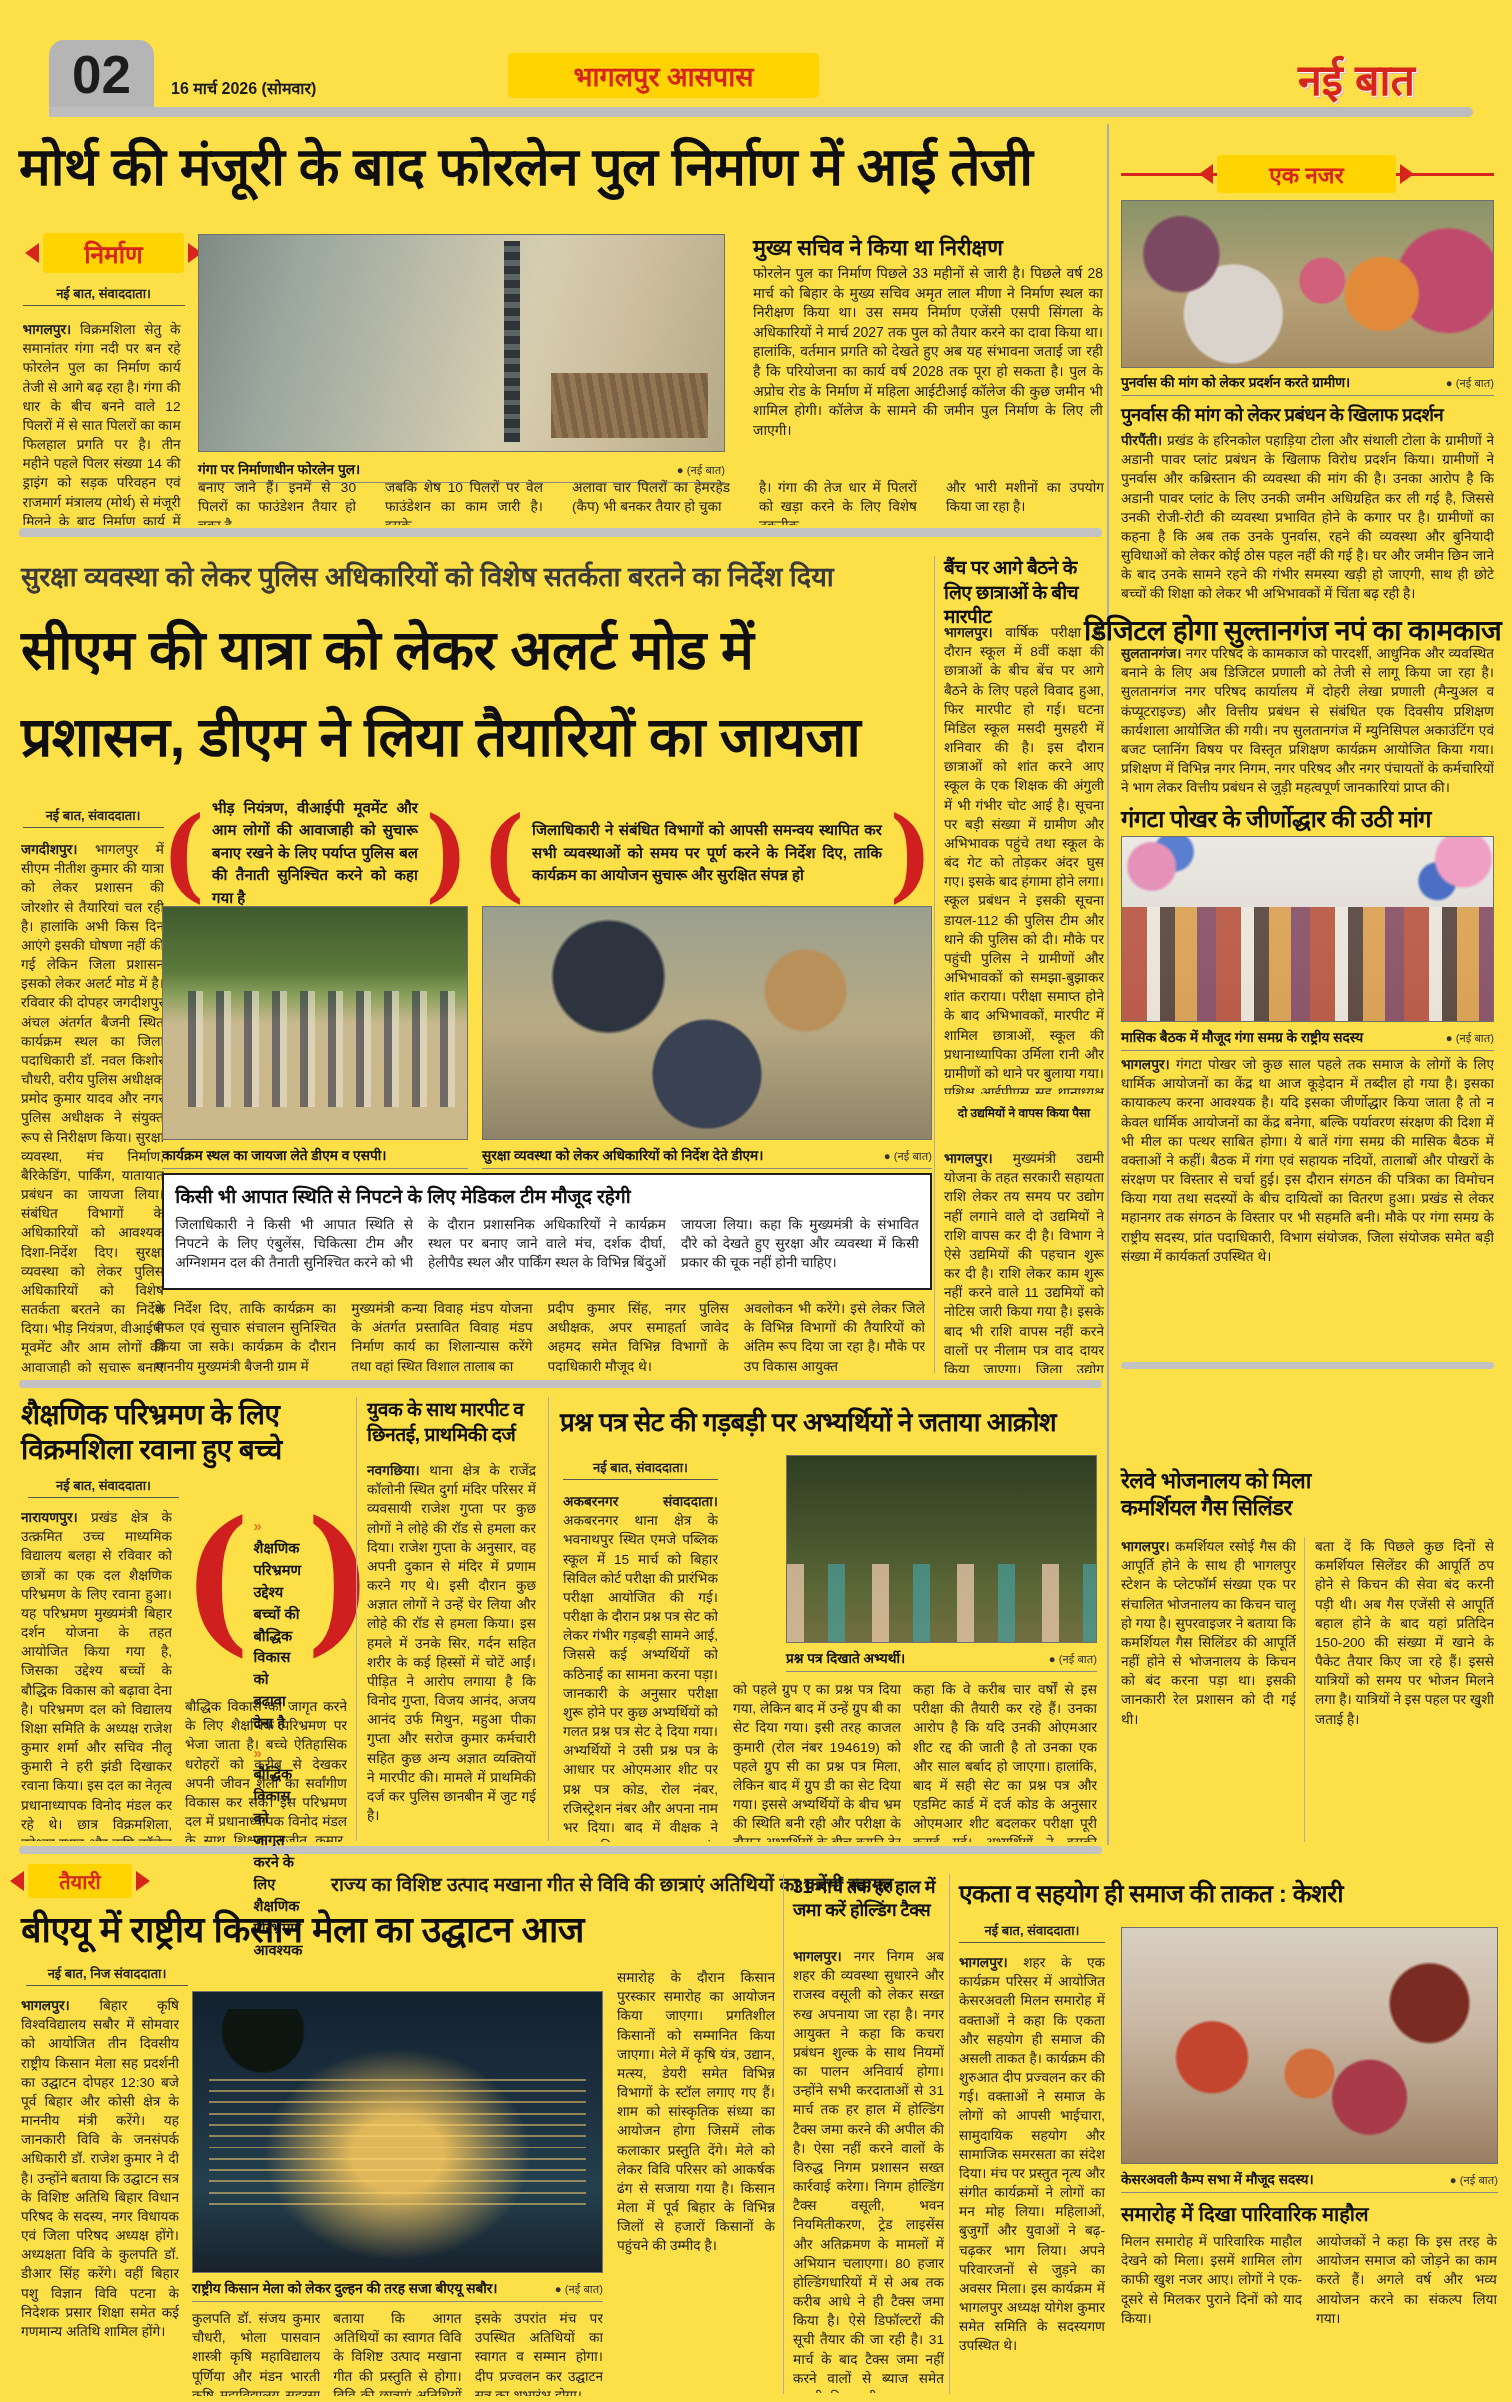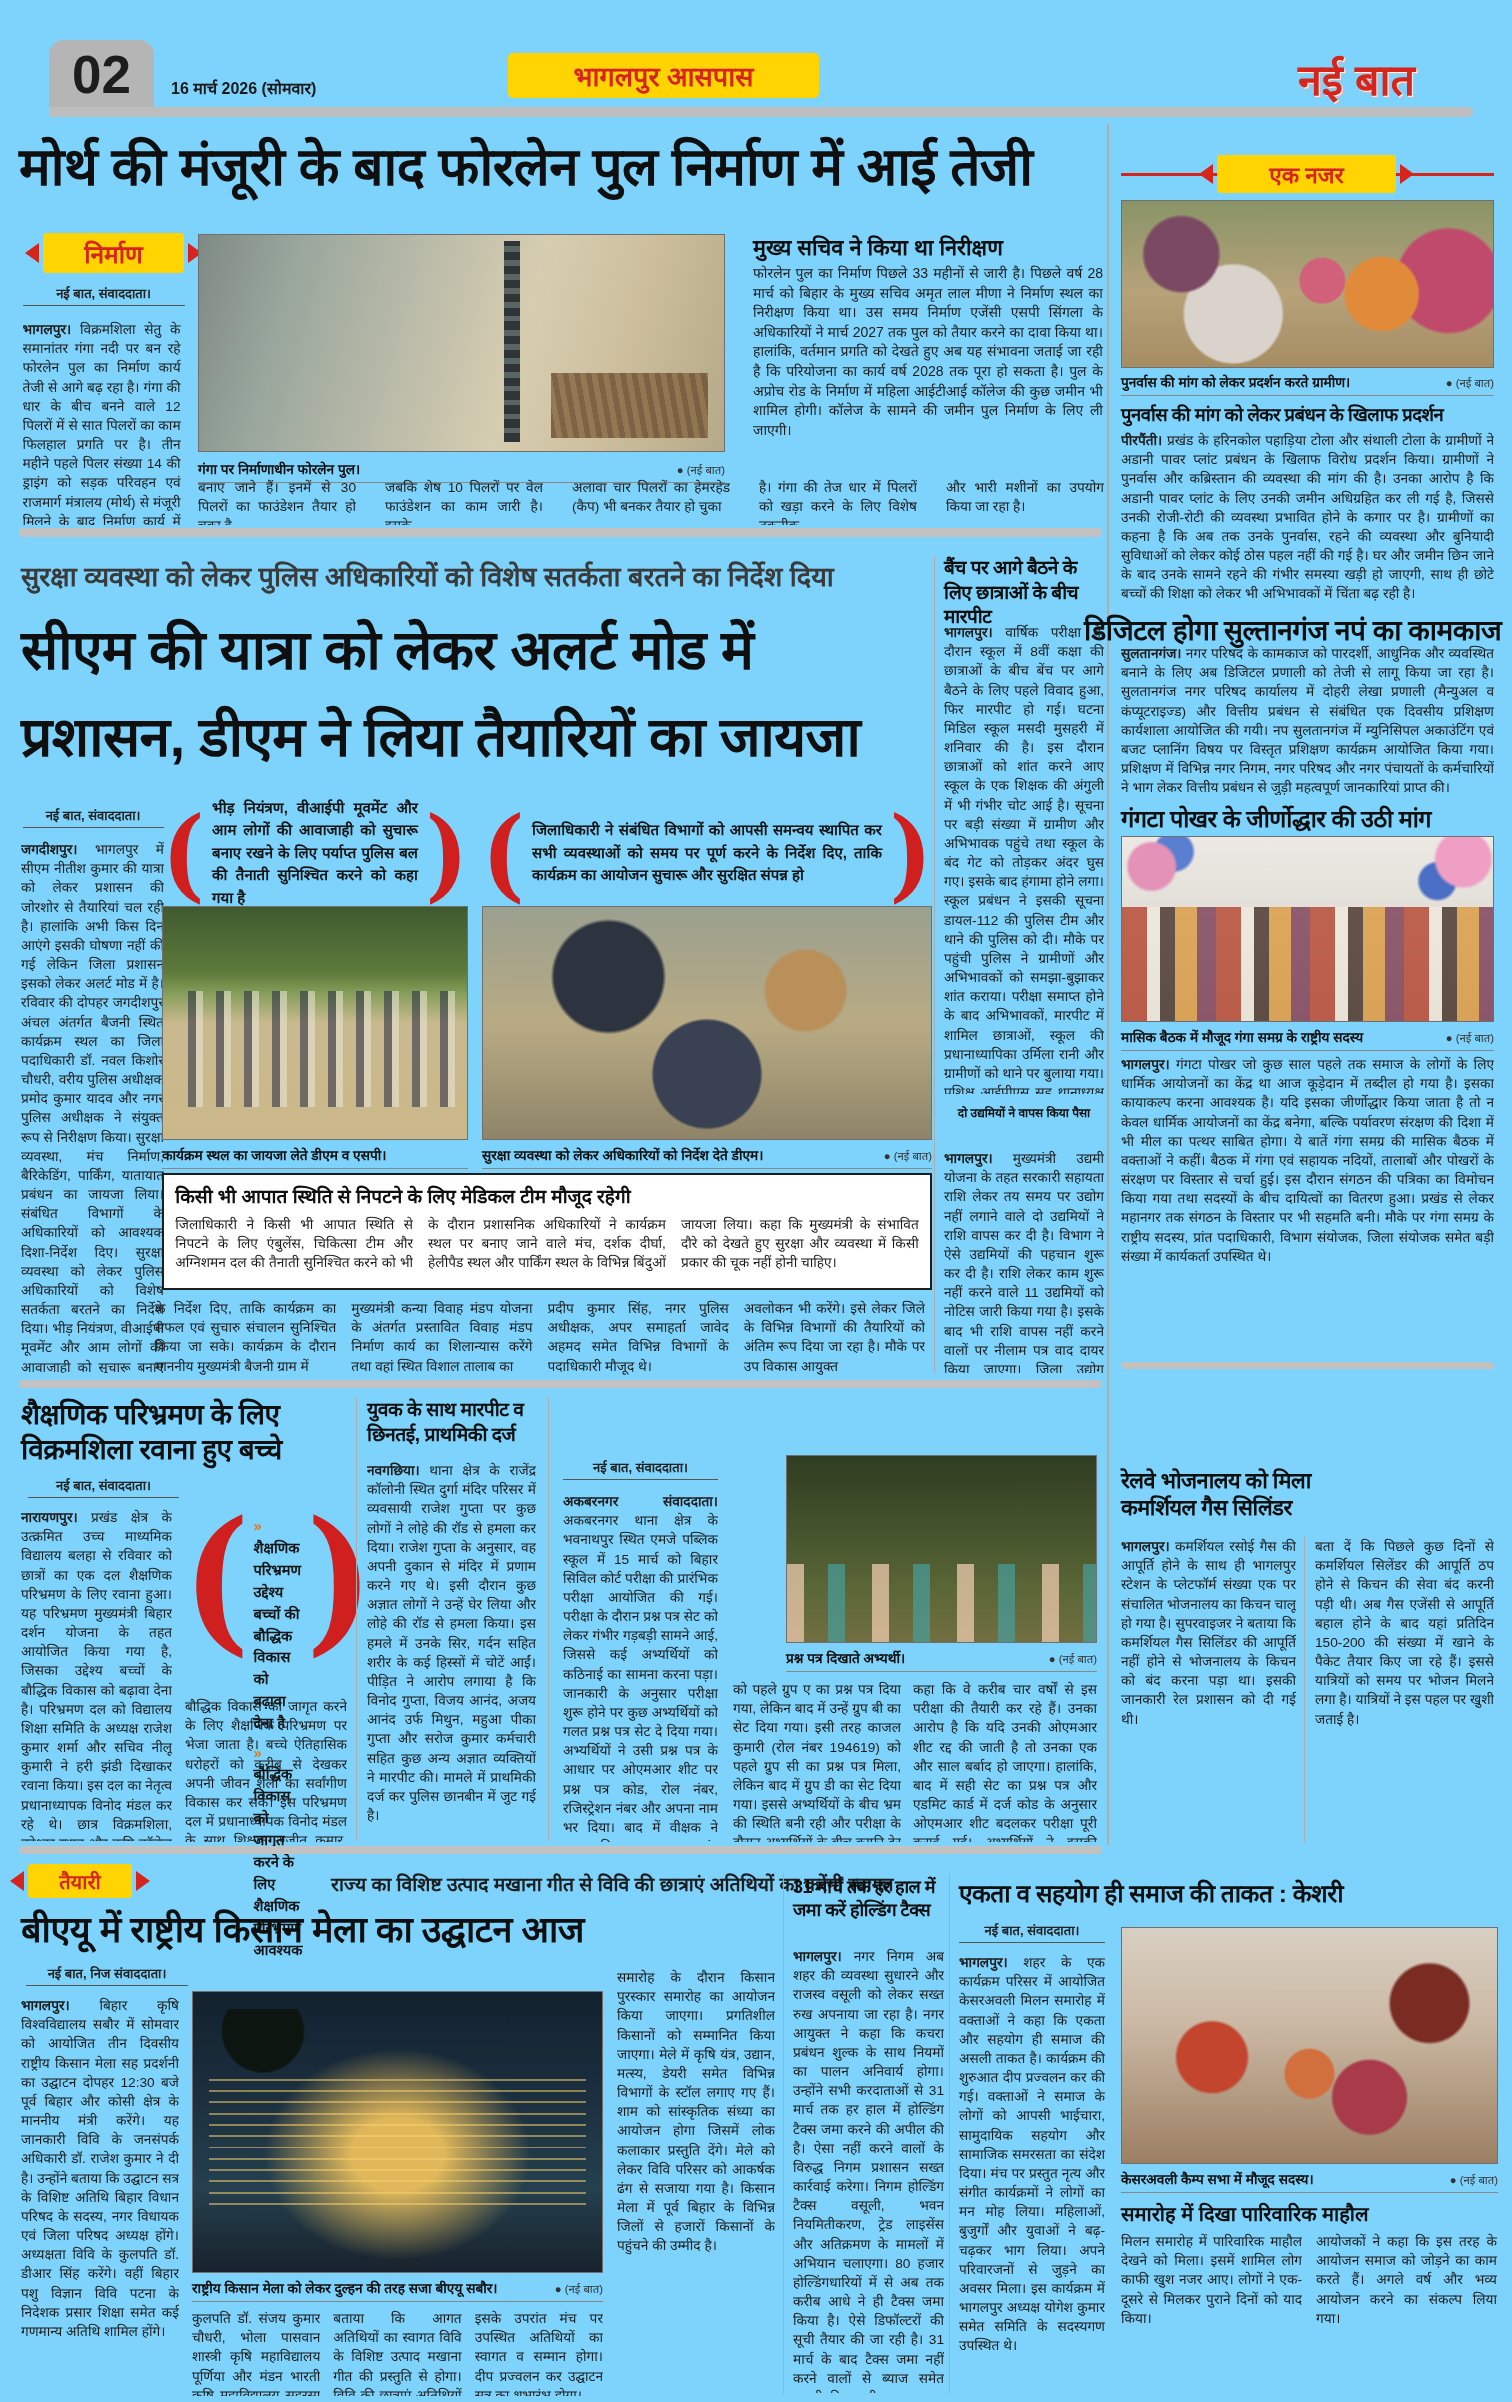--- a/index.html
+++ b/index.html
@@ -1,18 +1,18 @@
 <!DOCTYPE html>
 <html lang="hi" style="font-size:15px"><head>
 <meta charset="utf-8">
 <style>
   *{box-sizing:border-box;margin:0;padding:0}
   html,body{background:#fff}
   body{font-family:"Liberation Sans","DejaVu Sans",sans-serif;color:#111}
-  .page{position:relative;width:1512px;height:2402px;background:#7dd3fc;overflow:hidden}
+  .page{position:relative;width:1512px;height:2402px;background:#fde047;overflow:hidden}
   .abs{position:absolute}
   .hl{font-weight:800;color:#0f0f0f;letter-spacing:-0.5px}
   .nw{white-space:nowrap}
   .body{font-size:13.7px;line-height:1.4;text-align:justify;color:#1c1c1c;overflow:hidden}
   .body .dl{font-weight:700}
   .b15{font-size:14px}
   .byline{font-weight:700;font-size:13px;text-align:center;color:#222;border-bottom:1.4px solid #555;padding-bottom:3px}
   .cap-row{display:flex;justify-content:space-between;align-items:baseline;border-bottom:0.9px solid #888;padding-bottom:3.8px}
   .cap{font-size:13.7px;font-weight:700;color:#0f0f0f}
   .credit{font-size:11.3px;color:#333;white-space:nowrap}
@@ -203,20 +203,21 @@
     </div>
     <span class="paren">)</span>
   </div>
   <div class="abs body" style="left:185px;top:1697px;width:162px;height:145px">बौद्धिक विकास को जागृत करने के लिए शैक्षणिक परिभ्रमण पर भेजा जाता है। बच्चे ऐतिहासिक धरोहरों को करीब से देखकर अपनी जीवन शैली का सर्वांगीण विकास कर सकें। इस परिभ्रमण दल में प्रधानाध्यापक विनोद मंडल के साथ शिक्षक अजीत कुमार, रमेश कुमार, दीपक कुमार, धर्मेंद्र कुमार, शिक्षिका रंजना गुप्ता, तनु श्री मंडल समेत अन्य शिक्षक साथ गए।</div>
 
   <div class="vr" style="left:356px;top:1397px;width:0.9px;height:444px"></div>
   <div class="abs hl" style="left:367px;top:1397px;width:169px;font-size:19.3px;line-height:1.3">युवक के साथ मारपीट व छिनतई, प्राथमिकी दर्ज</div>
   <p class="abs body" style="left:367px;top:1461px;width:169px;height:380px"><b class="dl">नवगछिया।</b> <span>थाना क्षेत्र के राजेंद्र कॉलोनी स्थित दुर्गा मंदिर परिसर में व्यवसायी राजेश गुप्ता पर कुछ लोगों ने लोहे की रॉड से हमला कर दिया। राजेश गुप्ता के अनुसार, वह अपनी दुकान से मंदिर में प्रणाम करने गए थे। इसी दौरान कुछ अज्ञात लोगों ने उन्हें घेर लिया और लोहे की रॉड से हमला किया। इस हमले में उनके सिर, गर्दन सहित शरीर के कई हिस्सों में चोटें आईं। पीड़ित ने आरोप लगाया है कि विनोद गुप्ता, विजय आनंद, अजय आनंद उर्फ मिथुन, महुआ पीका गुप्ता और सरोज कुमार कर्मचारी सहित कुछ अन्य अज्ञात व्यक्तियों ने मारपीट की। मामले में प्राथमिकी दर्ज कर पुलिस छानबीन में जुट गई है।</span></p>
 
   <div class="vr" style="left:548px;top:1397px;width:0.9px;height:444px"></div>
+  <div class="abs hl nw" style="left:560px;top:1403px;font-size:26px">प्रश्न पत्र सेट की गड़बड़ी पर अभ्यर्थियों ने जताया आक्रोश</div>
   <div class="abs byline" style="left:563px;top:1458px;width:155px">नई बात, संवाददाता।</div>
   <p class="abs body" style="left:563px;top:1492px;width:155px;height:350px"><b class="dl">अकबरनगर संवाददाता।</b> <span>अकबरनगर थाना क्षेत्र के भवनाथपुर स्थित एमजे पब्लिक स्कूल में 15 मार्च को बिहार सिविल कोर्ट परीक्षा की प्रारंभिक परीक्षा आयोजित की गई। परीक्षा के दौरान प्रश्न पत्र सेट को लेकर गंभीर गड़बड़ी सामने आई, जिससे कई अभ्यर्थियों को कठिनाई का सामना करना पड़ा। जानकारी के अनुसार परीक्षा शुरू होने पर कुछ अभ्यर्थियों को गलत प्रश्न पत्र सेट दे दिया गया। अभ्यर्थियों ने उसी प्रश्न पत्र के आधार पर ओएमआर शीट पर प्रश्न पत्र कोड, रोल नंबर, रजिस्ट्रेशन नंबर और अपना नाम भर दिया। बाद में वीक्षक ने बताया कि गलत प्रश्न पत्र बांट दिया गया है। रवीना खातून (रोल नंबर 194617) ने बताया कि उन्हें</span></p>
   <div class="photo" id="ph-candidates" style="left:786px;top:1455px;width:311px;height:188px">
     <div class="crowd"></div>
   </div>
   <div class="abs cap-row" style="left:786px;top:1648px;width:311px">
     <span class="cap">प्रश्न पत्र दिखाते अभ्यर्थी।</span>
     <span class="credit">● (नई बात)</span>
   </div>
   <div class="abs body" style="left:733px;top:1680px;width:168px;height:162px">को पहले ग्रुप ए का प्रश्न पत्र दिया गया, लेकिन बाद में उन्हें ग्रुप बी का सेट दिया गया। इसी तरह काजल कुमारी (रोल नंबर 194619) को पहले ग्रुप सी का प्रश्न पत्र मिला, लेकिन बाद में ग्रुप डी का सेट दिया गया। इससे अभ्यर्थियों के बीच भ्रम की स्थिति बनी रही और परीक्षा के दौरान अभ्यर्थियों के बीच काफी देर तक असमंजस रहा।</div>

